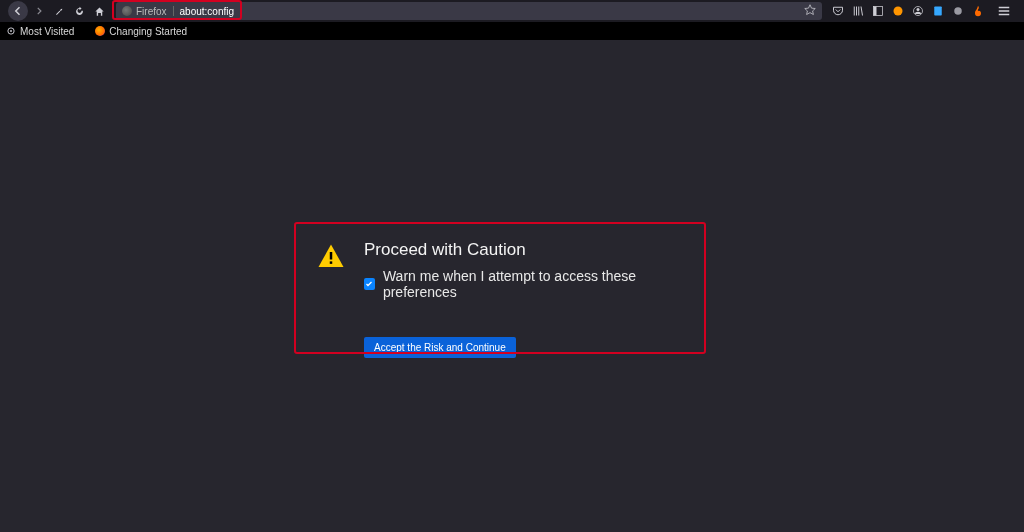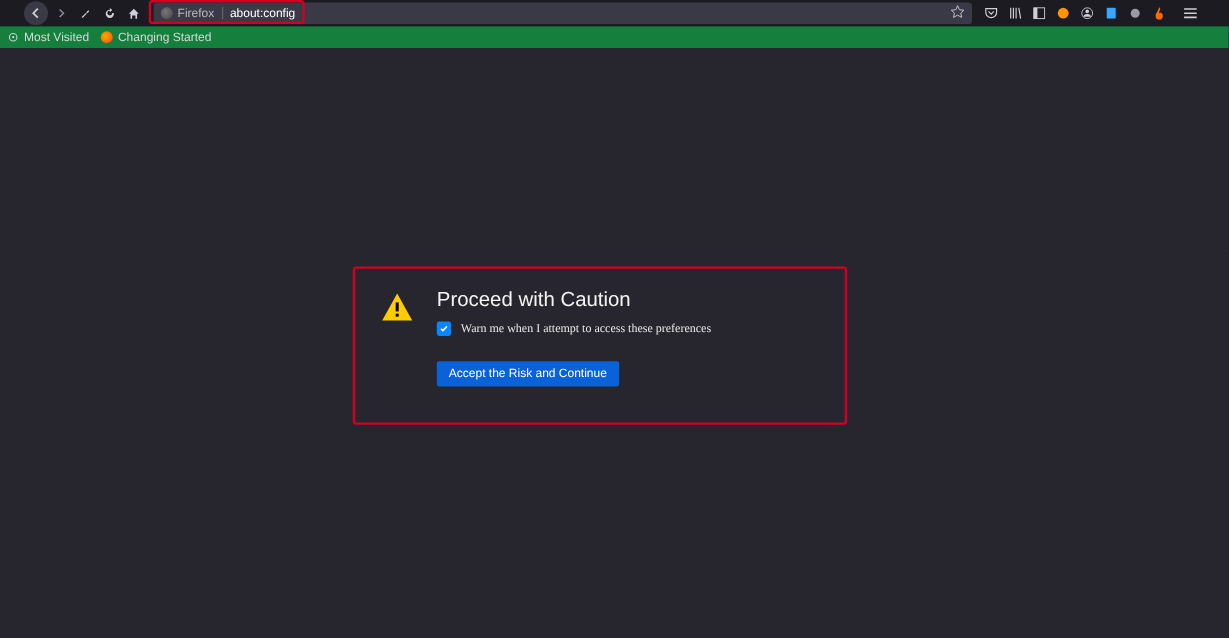--- a/index.html
+++ b/index.html
@@ -1,48 +1,48 @@
 <!DOCTYPE html>
 <html><head>
 <meta charset="utf-8">
 <style>
   * { box-sizing: border-box; margin: 0; padding: 0; }
   html, body { width: 1024px; height: 532px; overflow: hidden; background: #1c1b22; font-family: "Segoe UI", Arial, sans-serif; color: #e8e8e8; }
   
   
-  .toolbar { height: 22px; display: flex; align-items: center; padding: 1px 20px; gap: 2px; background: #1c1b22; }
+  .toolbar { height: 22px; display: flex; align-items: center; padding: 1px 8px; gap: 2px; background: #1c1b22; }
   .nav-btn { width: 18px; height: 18px; display: flex; align-items: center; justify-content: center; border-radius: 3px; cursor: pointer; }
   .back-circle { width: 20px; height: 20px; border-radius: 50%; background: #3a3946; display:flex; align-items:center; justify-content:center; }
   .icon-svg { fill: #b0b0b8; }
   .urlbar-wrap { flex: 1; margin: 0 6px; position: relative; }
   .urlbar { height: 18px; background: #3a3946; border-radius: 3px; display: flex; align-items: center; padding: 0 6px; font-size: 10px; color: #ccc; }
   .urlbar-highlight { position: absolute; top: -2px; left: -4px; height: 20px; width: 130px; border: 2px solid #d20020; border-radius: 3px; pointer-events: none; }
   .urlbar .firefox-label { color: #bbb; margin-left: 4px; margin-right: 6px; }
   .urlbar .sep { width: 1px; height: 10px; background: #666; margin-right: 6px; }
   .urlbar .url-text { color: #fff; }
   .star-icon { margin-left: auto; }
   .toolbar-right { display: flex; align-items: center; gap: 4px; padding-right: 4px; }
   .ext-icon { width: 16px; height: 16px; display:flex; align-items:center; justify-content:center; }
   .hamburger { margin-left: 6px; }
 
   
-  .bookmarks { height: 18px; display: flex; align-items: center; padding: 0 6px; gap: 10px; background: #15803d; font-size: 10px; }
+  .bookmarks { height: 18px; display: flex; align-items: center; padding: 0 6px; gap: 21px; background: #000000; font-size: 10px; }
   .bm-item { display: flex; align-items: center; gap: 4px; color: #d8d8d8; cursor: pointer; }
   .bm-gear { width: 10px; height: 10px; }
   .bm-fx { width: 10px; height: 10px; border-radius: 50%; background: radial-gradient(circle at 40% 40%, #ffb000, #ff6a00 60%, #8a2be2 100%); }
 
   
   .content { width: 100%; height: calc(532px - 40px); background: #27262e; position: relative; }
   .dialog-border { position: absolute; left: 294px; top: 182px; width: 412px; height: 132px; border: 2px solid #d20020; border-radius: 3px; }
   .dialog { position: absolute; left: 294px; top: 182px; width: 412px; padding: 18px 22px 18px 22px; display: flex; }
   .warn-icon { width: 38px; flex-shrink:0; padding-top: 2px; }
   .dialog-body { flex: 1; margin-left: 10px; }
   .dlg-title { font-size: 17px; font-weight: 400; color: #f4f4f4; margin-bottom: 8px; }
   .dlg-desc { font-size: 10px; color: #d8d8d8; margin-bottom: 8px; }
-  .dlg-check-row { display: flex; align-items: center; gap: 8px; font-size: 10px; margin-bottom: 10px; font-family: Liberation Serif, serif; }
+  .dlg-check-row { display: flex; align-items: center; gap: 8px; font-size: 14px; margin-bottom: 26px; }
   .chk { width: 12px; height: 12px; background: #0a84ff; border-radius: 2px; display:flex; align-items:center; justify-content:center; }
   .accept-btn { background: #0a62d9; color: #fff; border: none; font-size: 10px; padding: 5px 10px; border-radius: 2px; cursor: pointer; margin-top: 11px; }
 
   .firefox-urlbar-logo { width:10px; height:10px; border-radius:50%; background: radial-gradient(circle at 40% 40%, #777, #444); display:inline-block; }
 </style>
 </head>
 <body>
 
 <div class="toolbar">
   <div class="back-circle">

